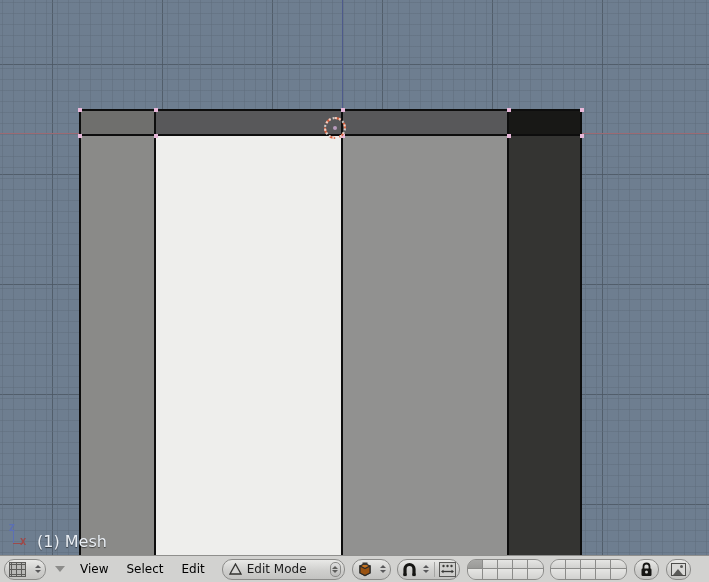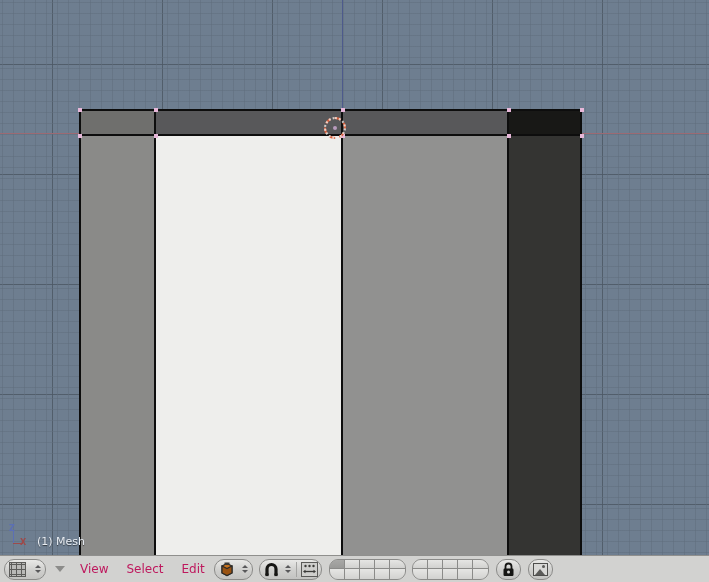--- a/index.html
+++ b/index.html
@@ -188,21 +188,21 @@
   }
   #mini-axis .lbl-x {
     position: absolute;
     left: 14px; top: 12px;
     color: #9d4a4a;
     font-weight: bold;
     line-height: 8px;
   }
   #object-name {
     color: #e9eef4;
-    font-size: 11px;
+    font-size: 16px;
     line-height: 13px;
     text-shadow: 0 1px 1px rgba(0,0,0,0.55);
     padding-bottom: 1px;
   }
 
   
   #header {
     position: absolute;
     left: 0;
     top: 555px;
@@ -279,21 +279,21 @@
     border-left: 5px solid transparent;
     border-right: 5px solid transparent;
     border-top: 6px solid #8c8c8a;
   }
 
   .menu-item {
     padding: 0 9px;
     height: 21px;
     line-height: 21px;
     white-space: nowrap;
-    color: #be185d;
+    color: #000000;
     text-align: center;
   }
 
   
   #mode-select {
     width: 123px;
     margin-left: 8px;
     margin-right: 7px;
     padding: 0 3px 0 6px;
     justify-content: space-between;
@@ -498,20 +498,34 @@
     </div>
 
     <div class="menu-caret">
       <span></span>
     </div>
 
     <div class="menu-item">View</div>
     <div class="menu-item">Select</div>
     <div class="menu-item">Edit</div>
 
+    <div class="pill" id="mode-select">
+      <span class="mode-left">
+        <span class="tri-outline">
+          <svg width="13" height="12" viewBox="0 0 13 12">
+            <polygon points="6.5,1 12,11 1,11" fill="#d6d6d4" stroke="#333331" stroke-width="1.3"></polygon>
+          </svg>
+        </span>
+        <span>Edit Mode</span>
+      </span>
+      <span class="spin-round">
+        <i class="up"></i>
+          <i class="dn"></i>
+      </span>
+    </div>
 
     <div class="pill" id="draw-type">
       <span class="box-icon">
         <svg width="16" height="15" viewBox="0 0 16 15">
           <polygon points="3,4 8,1.5 13,4 13,11 8,13.5 3,11" fill="#c8741f" stroke="#2b2b29" stroke-width="1.2"></polygon>
           <polygon points="3,4 8,6.5 13,4 13,11 8,13.5 3,11" fill="#9a5312" stroke="#2b2b29" stroke-width="1.2"></polygon>
           <rect x="5.5" y="0.5" width="5" height="2.5" fill="#3a3a38"></rect>
         </svg>
       </span>
       <span class="spin">

